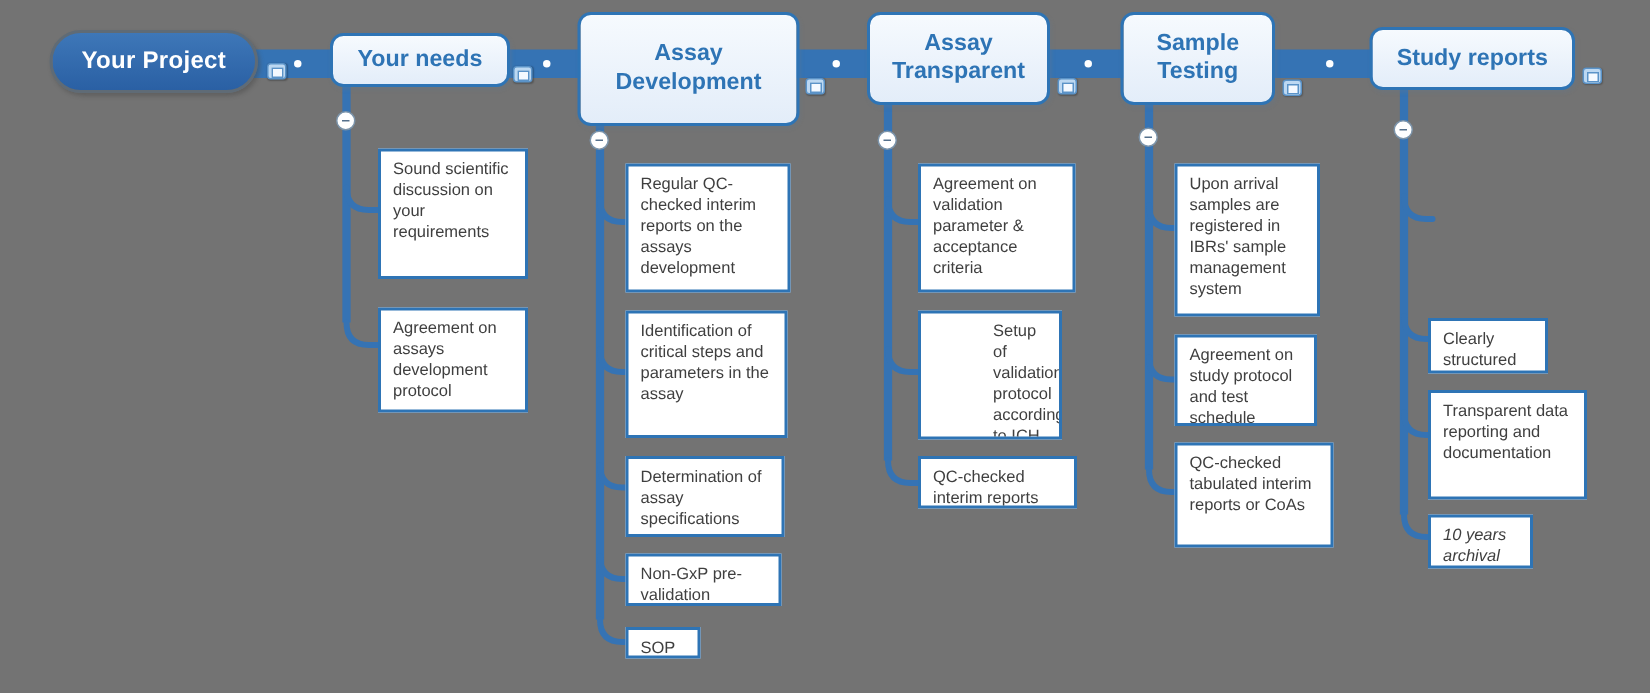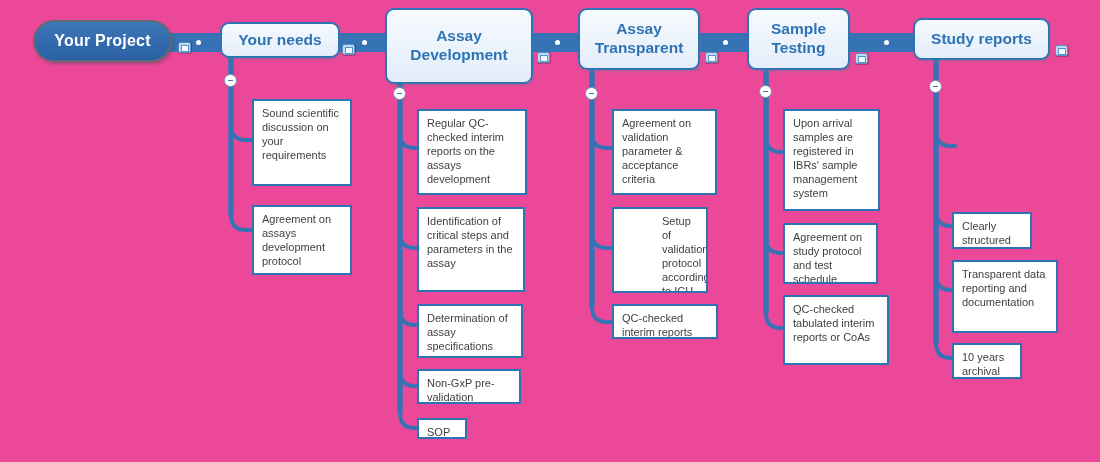--- a/index.html
+++ b/index.html
@@ -1,16 +1,16 @@
 <!DOCTYPE html>
 <html><head>
 <meta charset="utf-8">
 <style>
   html,body{margin:0;padding:0;background:#ffffff;font-family:"Liberation Sans",sans-serif;}
-  #canvas{position:relative;width:1100px;height:462px;background:#ec4899;overflow:hidden;}
+  #canvas{position:relative;width:1100px;height:462px;background:#737373;overflow:hidden;}
   #wires{position:absolute;left:0;top:0;z-index:1;}
   .band{position:absolute;z-index:0;}
   .dot{position:absolute;width:5px;height:5px;border-radius:50%;background:#ffffff;z-index:2;}
   .root-node{position:absolute;display:flex;align-items:center;justify-content:center;
     color:#ffffff;font-weight:bold;font-size:16px;letter-spacing:.2px;
     background:linear-gradient(#3e77b8,#2a60a4);border:2px solid #5f6b76;border-radius:21px;
     box-shadow:1.5px 2px 3px rgba(70,70,70,.45);z-index:3;box-sizing:border-box;}
   .topic{position:absolute;display:flex;align-items:center;justify-content:center;text-align:center;
     font-weight:bold;font-size:15.5px;line-height:1.2;
     background:linear-gradient(#f6fafe,#e3edf9);border-radius:9px;z-index:3;box-sizing:border-box;
@@ -94,14 +94,14 @@
     <div class="sub" style="left: 783px; top: 109px; width: 97px; height: 102px; color: rgb(63, 63, 63); border: 2px solid rgb(46, 116, 181);">Upon arrival samples are registered in IBRs' sample management system</div>
     <div class="sub" style="left: 783px; top: 223px; width: 95px; height: 61px; color: rgb(63, 63, 63); border: 2px solid rgb(46, 116, 181);">Agreement on study protocol and test schedule</div>
     <div class="sub" style="left: 783px; top: 295px; width: 106px; height: 70px; color: rgb(63, 63, 63); border: 2px solid rgb(46, 116, 181);">QC-checked tabulated interim reports or CoAs</div>
     <div class="topic" style="left: 913px; top: 18px; width: 137px; height: 42px; color: rgb(46, 116, 181); border: 2.5px solid rgb(46, 116, 181); padding: 0px 6px;">Study reports</div>
     <div class="note-icon" style="left: 1055px; top: 45px;"></div>
     <div class="toggle" style="left: 929px; top: 80px;">
       <div class="minus"></div>
     </div>
     <div class="sub" style="left: 952px; top: 212px; width: 80px; height: 37px; color: rgb(63, 63, 63); border: 2px solid rgb(46, 116, 181);">Clearly structured</div>
     <div class="sub" style="left: 952px; top: 260px; width: 106px; height: 73px; color: rgb(63, 63, 63); border: 2px solid rgb(46, 116, 181);">Transparent data reporting and documentation</div>
-    <div class="sub" style="left: 952px; top: 343px; width: 70px; height: 36px; color: rgb(63, 63, 63); border: 2px solid rgb(46, 116, 181);">10 years archival</div>
+    <div class="sub" style="left: 952px; top: 343px; width: 70px; height: 36px; color: rgb(63, 63, 63); border: 2px solid rgb(46, 116, 181); font-style: italic;">10 years archival</div>
   </div>
 
 </body></html>

